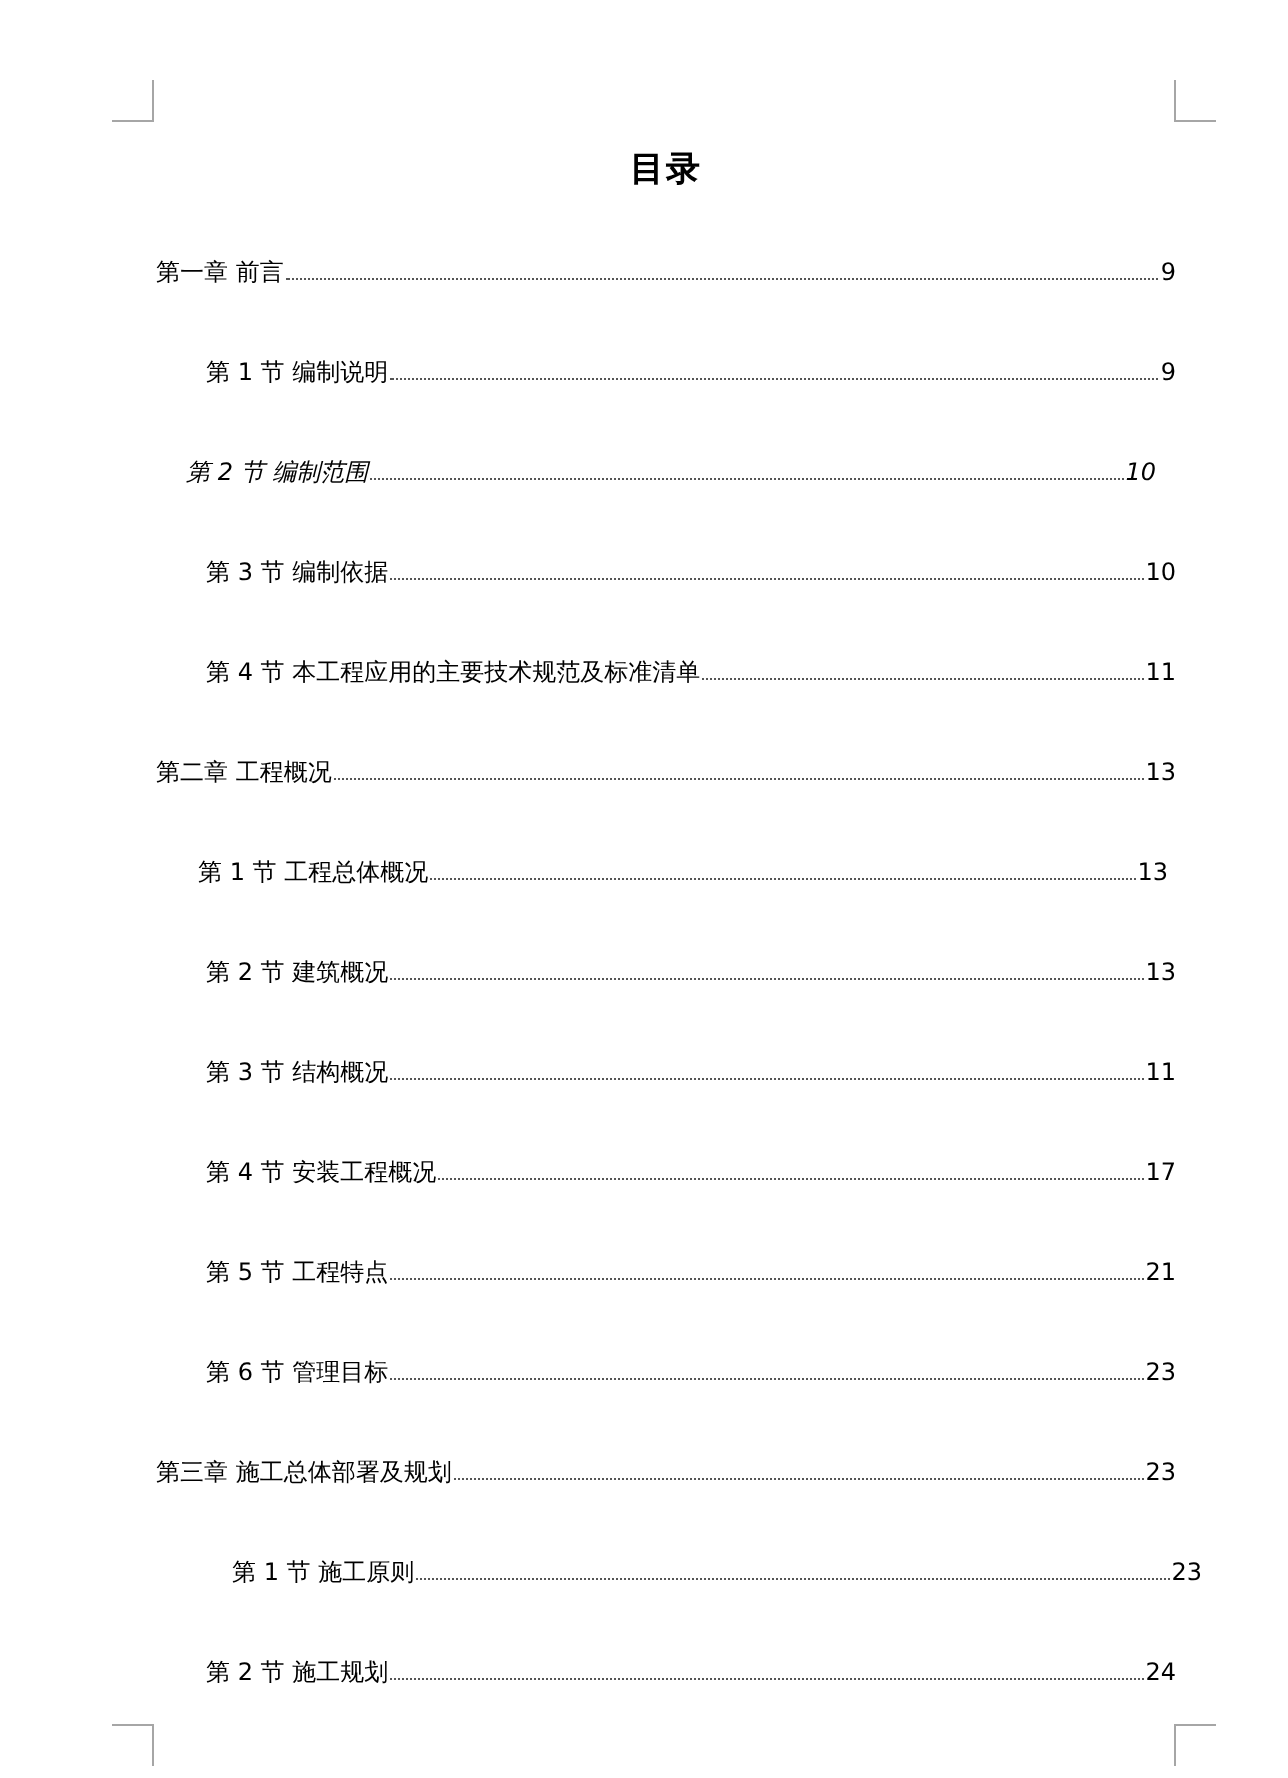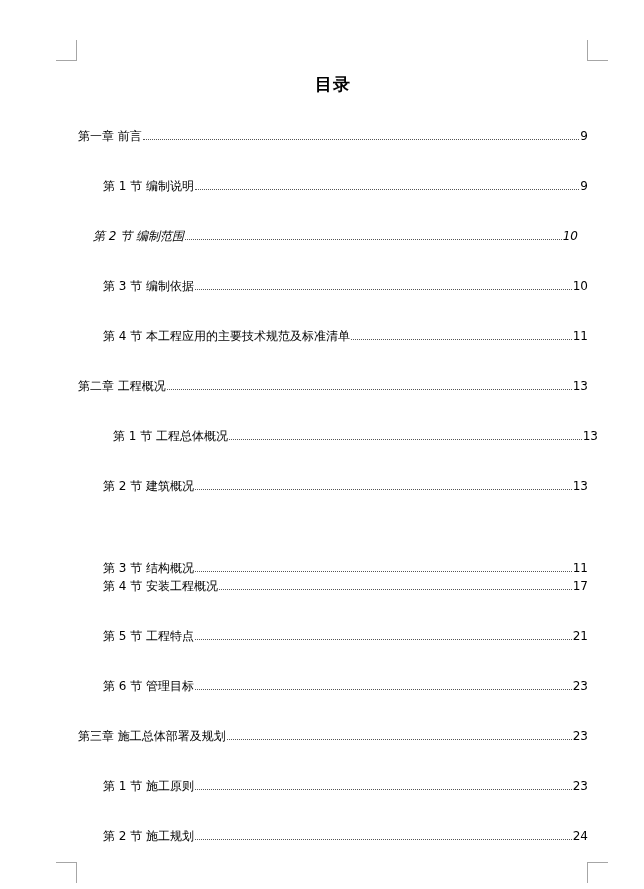--- a/index.html
+++ b/index.html
@@ -53,31 +53,31 @@
   <div class="row" style="left:103px; width:485px; top:327px;">
     <span class="label">第 4 节  本工程应用的主要技术规范及标准清单</span>
     <span class="leader"></span>
     <span class="page">11</span>
   </div>
   <div class="row" style="left:78px; width:510px; top:377px;">
     <span class="label">第二章  工程概况</span>
     <span class="leader"></span>
     <span class="page">13</span>
   </div>
-  <div class="row" style="left:113px; width:485px; top:427px;">
+  <div class="row" style="left:99px; width:485px; top:427px;">
     <span class="label">第 1 节  工程总体概况</span>
     <span class="leader"></span>
     <span class="page">13</span>
   </div>
   <div class="row" style="left:103px; width:485px; top:477px;">
     <span class="label">第 2 节  建筑概况</span>
     <span class="leader"></span>
     <span class="page">13</span>
   </div>
-  <div class="row" style="left:103px; width:485px; top:527px;margin-top:32px;">
+  <div class="row" style="left:103px; width:485px; top:527px;">
     <span class="label">第 3 节  结构概况</span>
     <span class="leader"></span>
     <span class="page">11</span>
   </div>
   <div class="row" style="left:103px; width:485px; top:577px;text-align:center;">
     <span class="label">第 4 节  安装工程概况</span>
     <span class="leader"></span>
     <span class="page">17</span>
   </div>
   <div class="row" style="left:103px; width:485px; top:627px;justify-content:center;">
@@ -88,21 +88,21 @@
   <div class="row" style="left:103px; width:485px; top:677px;">
     <span class="label">第 6 节  管理目标</span>
     <span class="leader"></span>
     <span class="page">23</span>
   </div>
   <div class="row" style="left:78px; width:510px; top:727px;text-align:center;">
     <span class="label">第三章  施工总体部署及规划</span>
     <span class="leader"></span>
     <span class="page">23</span>
   </div>
-  <div class="row" style="left:103px; width:485px; top:777px;">
+  <div class="row" style="left:116px; width:485px; top:777px;">
     <span class="label">第 1 节  施工原则</span>
     <span class="leader"></span>
     <span class="page">23</span>
   </div>
   <div class="row" style="left:103px; width:485px; top:827px;">
     <span class="label">第 2 节  施工规划</span>
     <span class="leader"></span>
     <span class="page">24</span>
   </div>
 </div>

